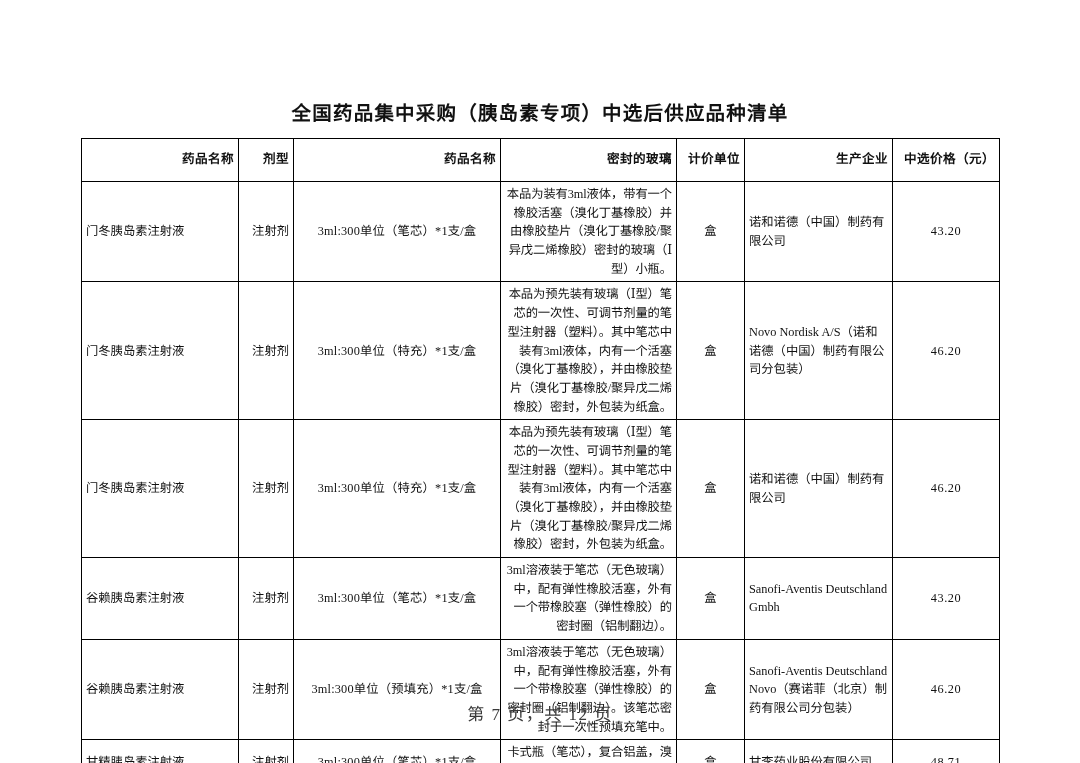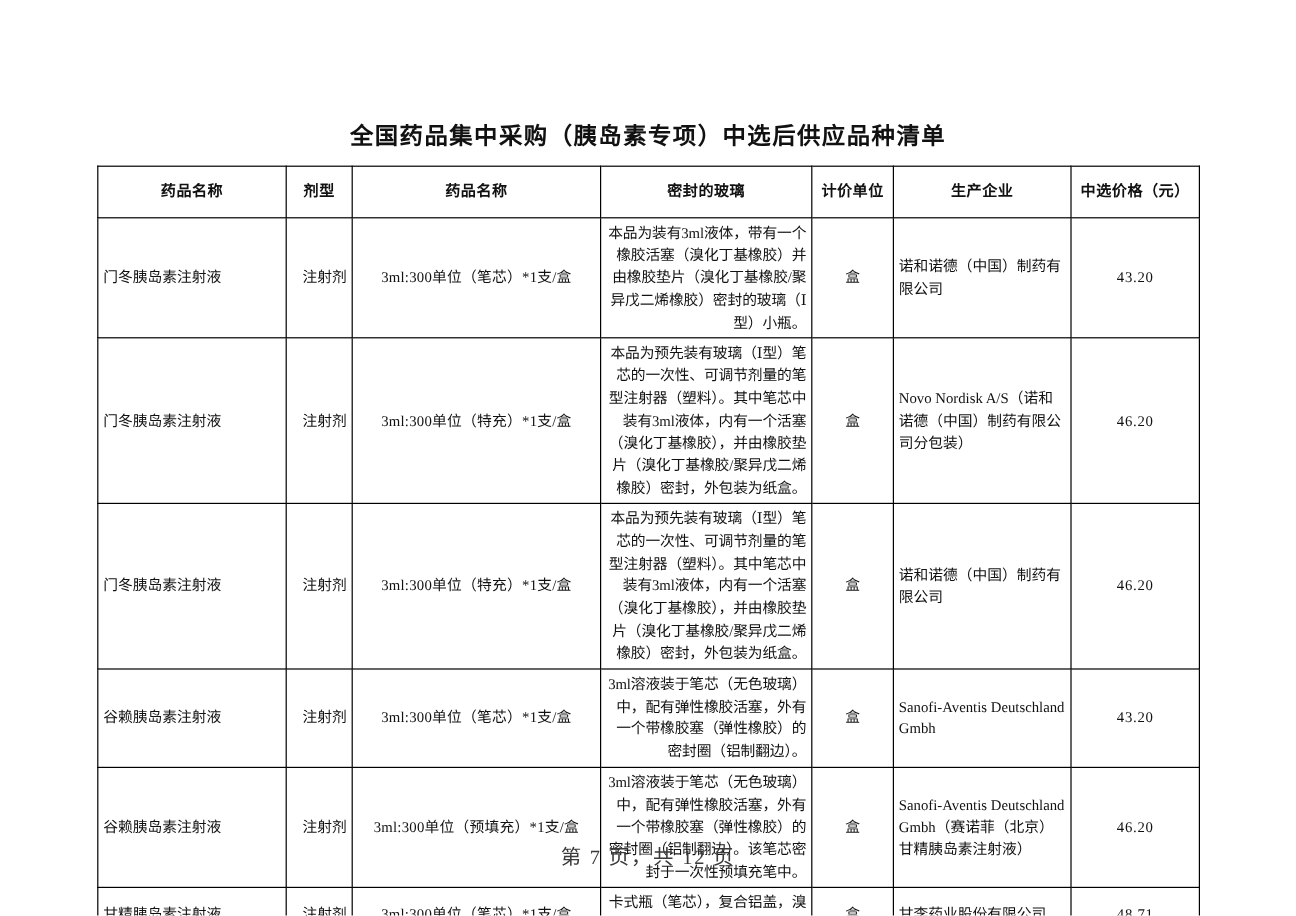--- a/index.html
+++ b/index.html
@@ -51,21 +51,21 @@
     border: 1px solid #000000;
     vertical-align: middle;
     padding: 3px 4px;
     font-size: 12.3px;
     line-height: 1.52;
     font-family: "Liberation Serif", "DejaVu Serif", serif;
     word-wrap: break-word;
     overflow-wrap: break-word;
   }
   table.listing thead th {
-    text-align: center;
+    text-align: right;
     font-weight: bold;
     height: 36px;
     font-size: 12.6px;
     letter-spacing: 0.4px;
   }
   
   col.c-name   { width: 157px; }
   col.c-form   { width: 55px;  }
   col.c-spec   { width: 207px; }
   col.c-pack   { width: 176px; }
@@ -158,21 +158,21 @@
           <td class="unit">盒</td>
           <td class="maker">Sanofi-Aventis Deutschland Gmbh</td>
           <td class="price">43.20</td>
         </tr>
         <tr>
           <td class="name">谷赖胰岛素注射液</td>
           <td class="form">注射剂</td>
           <td class="spec">3ml:300单位（预填充）*1支/盒</td>
           <td class="pack">3ml溶液装于笔芯（无色玻璃）中，配有弹性橡胶活塞，外有一个带橡胶塞（弹性橡胶）的密封圈（铝制翻边）。该笔芯密封于一次性预填充笔中。</td>
           <td class="unit">盒</td>
-          <td class="maker">Sanofi-Aventis Deutschland Gmbh（赛诺菲（北京）甘精胰岛素注射液）</td>
+          <td class="maker">Sanofi-Aventis Deutschland Novo（赛诺菲（北京）制药有限公司分包装）</td>
           <td class="price">46.20</td>
         </tr>
         <tr>
           <td class="name">甘精胰岛素注射液</td>
           <td class="form">注射剂</td>
           <td class="spec">3ml:300单位（笔芯）*1支/盒</td>
           <td class="pack">卡式瓶（笔芯），复合铝盖，溴化丁基橡胶塞</td>
           <td class="unit">盒</td>
           <td class="maker">甘李药业股份有限公司</td>
           <td class="price">48.71</td>

